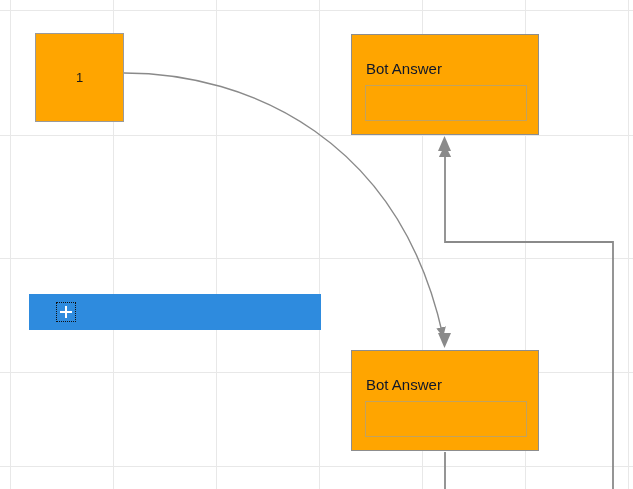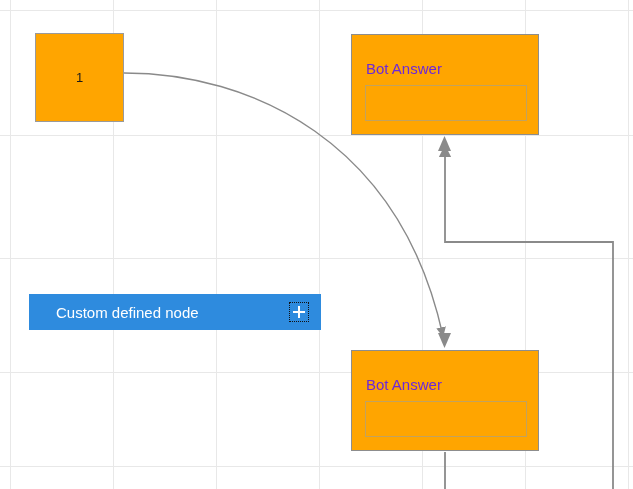--- a/index.html
+++ b/index.html
@@ -69,21 +69,21 @@
 
   .node-card {
     background: #FFA500;
     border: 1px solid #8d8d8d;
     padding: 0;
   }
   .node-card .card-title {
     position: absolute;
     left: 14px;
     top: 26px;
-    color: #6d28d9;
+    color: #0f172a;
     font-size: 15px;
     line-height: 1;
     white-space: nowrap;
   }
   .node-card .card-slot {
     position: absolute;
     left: 13px;
     top: 50px;
     width: 162px;
     height: 36px;
@@ -187,17 +187,16 @@
     <span class="card-title">Bot Answer</span>
     <div class="card-slot"></div>
   </div>
 
   <div class="node node-card" id="bot-answer-bottom" style="left:351px; top:350px; width:188px; height:101px;">
     <span class="card-title">Bot Answer</span>
     <div class="card-slot"></div>
   </div>
 
   <div class="palette-bar" style="left:29px; top:294px; width:292px; height:36px;">
-    <span class="palette-label">Custom defined node</span>
     <span class="add-icon"></span>
   </div>
 
 </div>
 
 </body></html>

